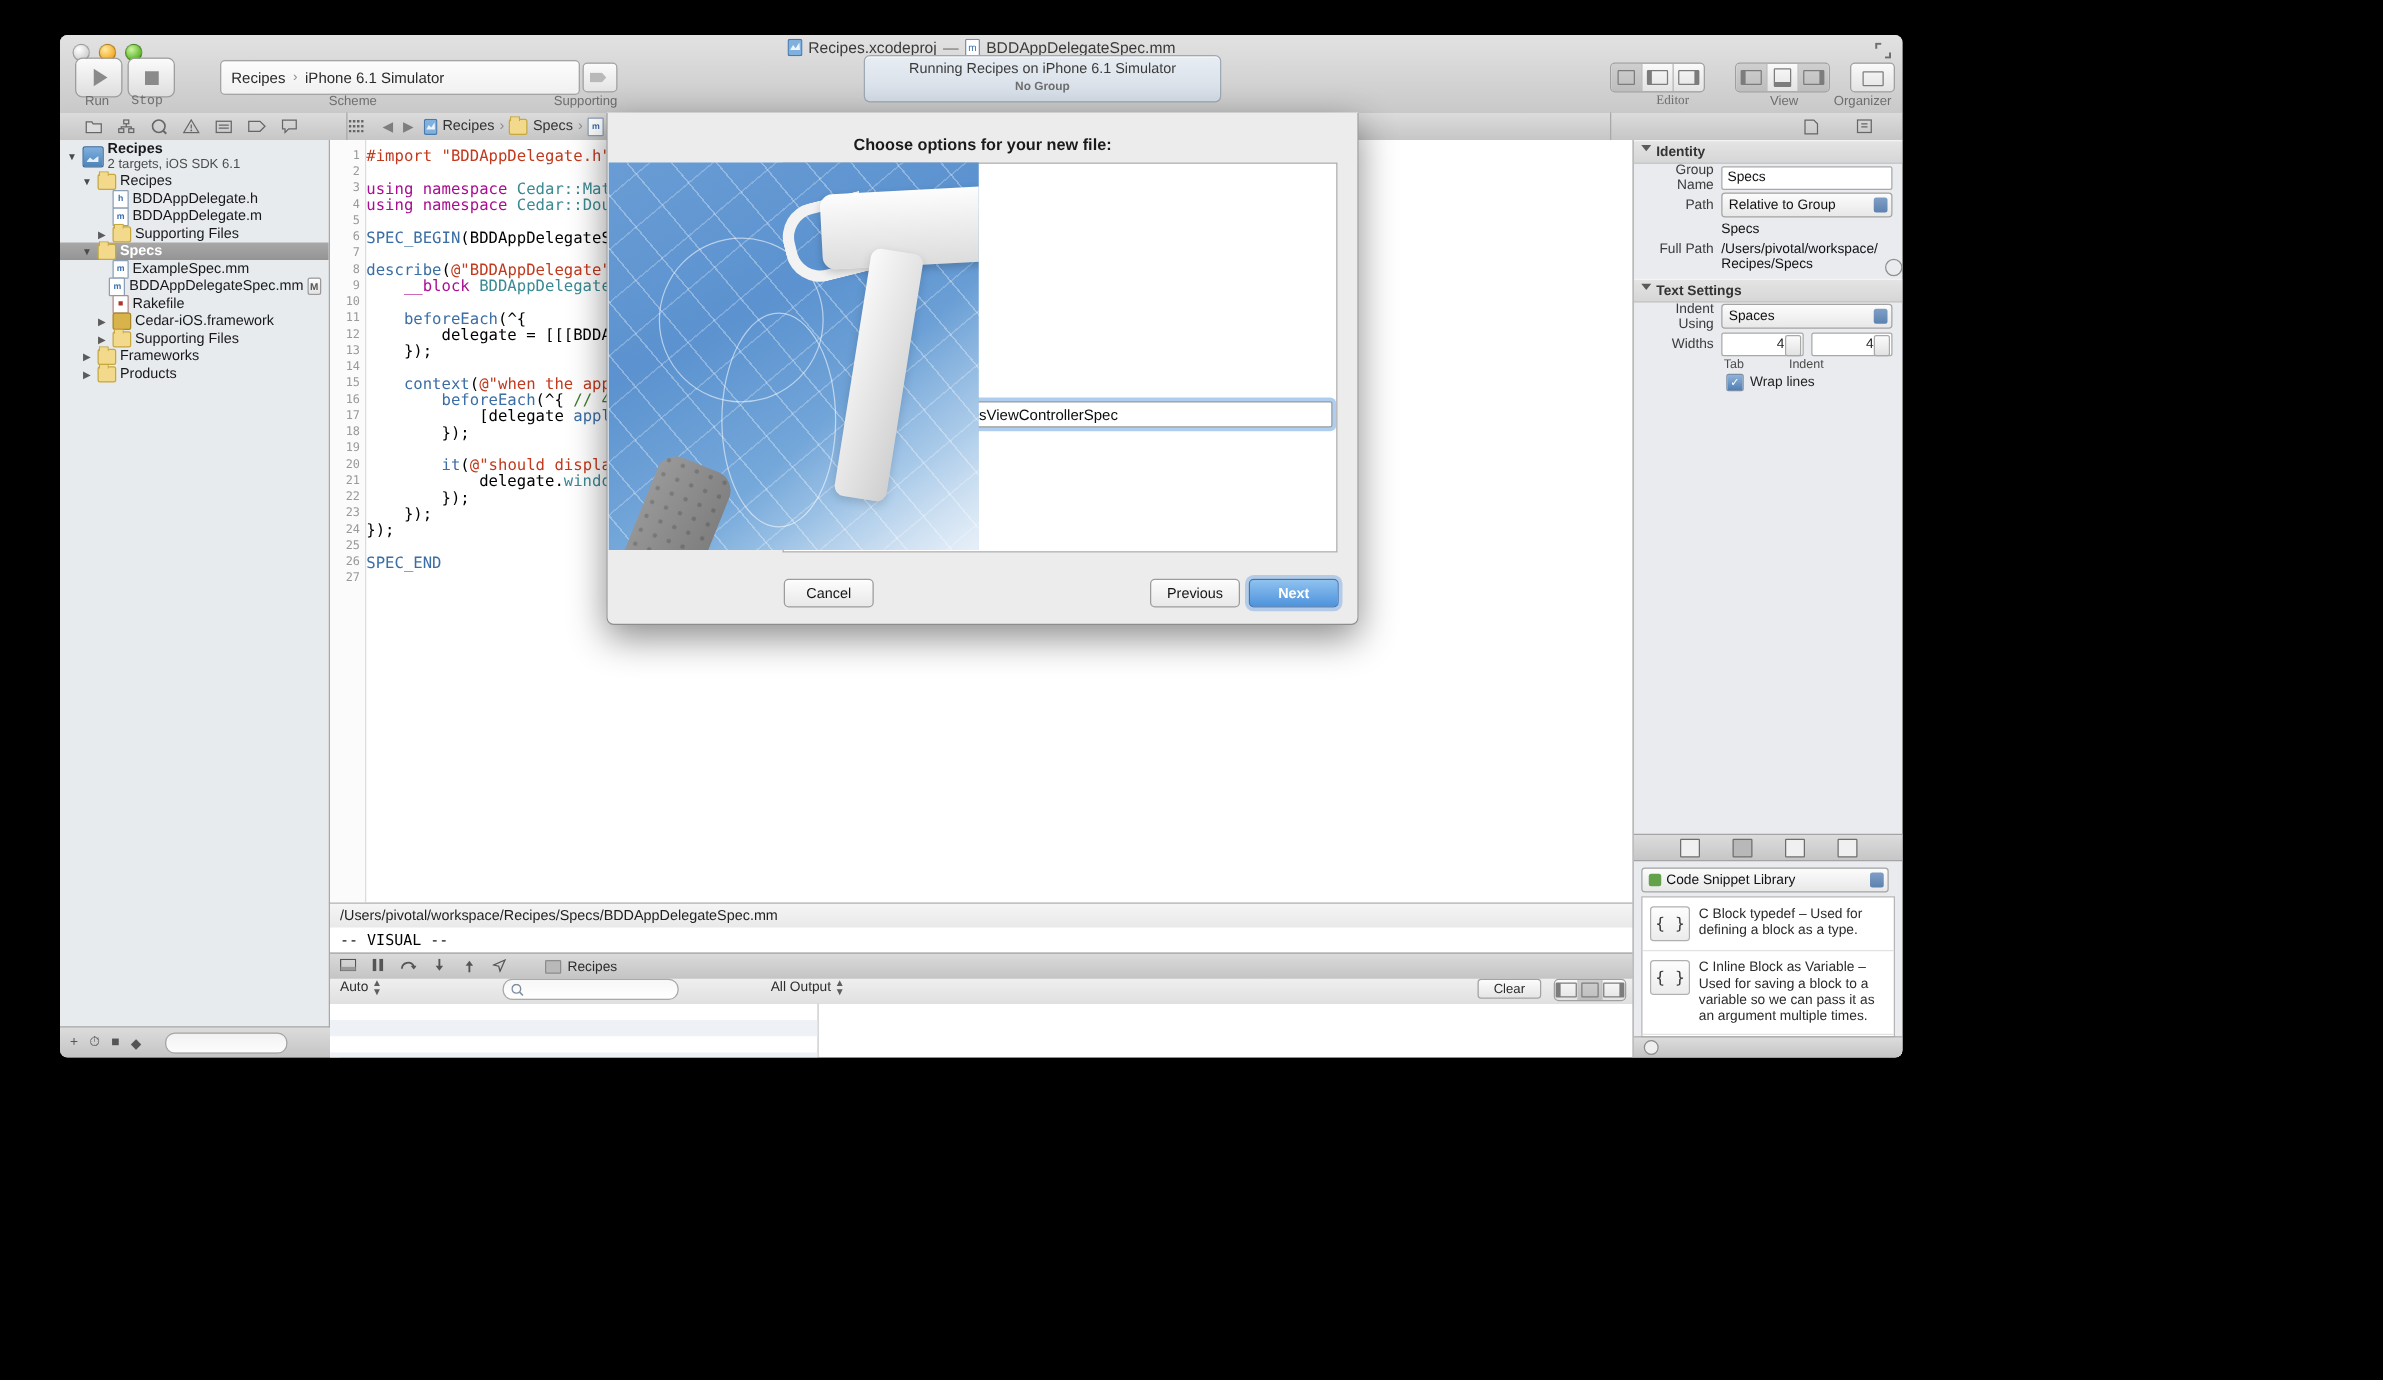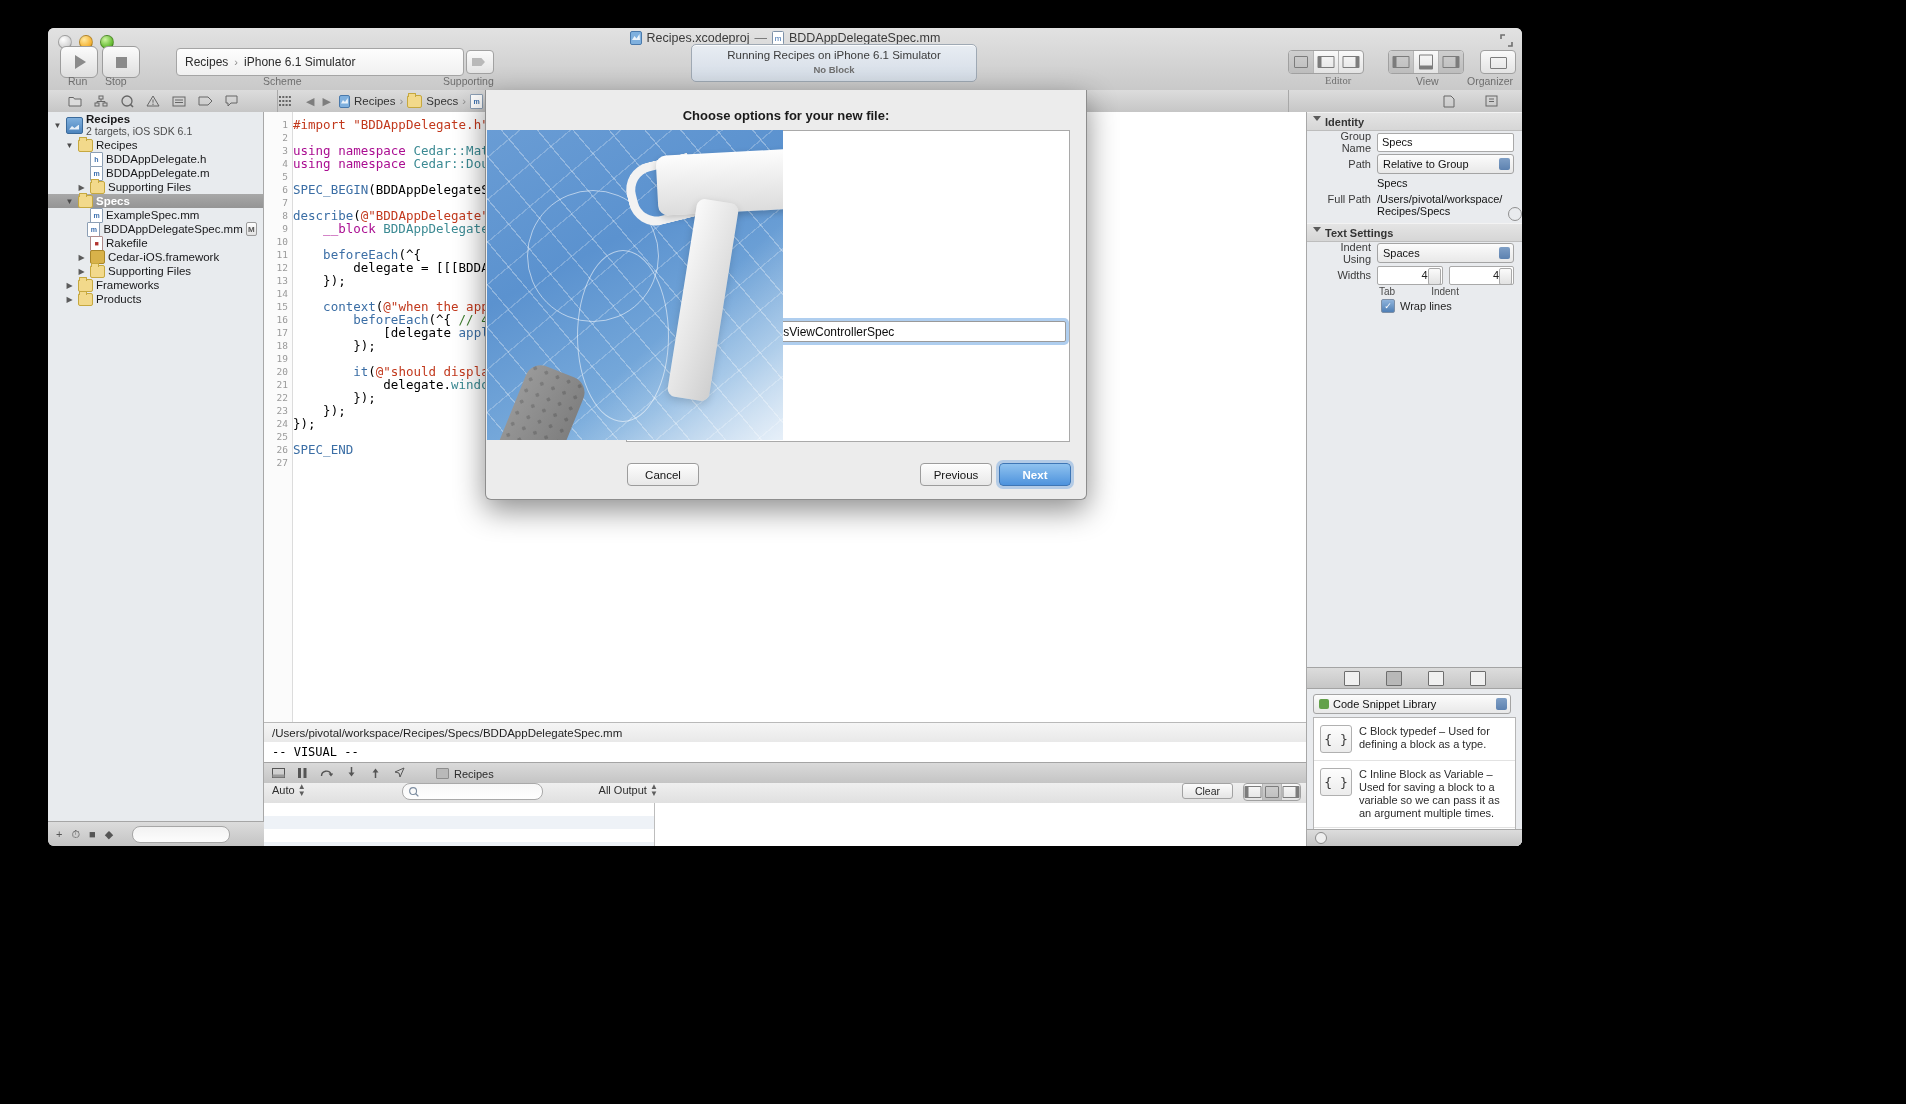--- a/index.html
+++ b/index.html
@@ -441,35 +441,35 @@
 
     <div class="runstop">
       <div class="rbtn">
             <div class="tri"></div>
           </div>
       <div class="rbtn right">
             <div class="sq"></div>
           </div>
     </div>
     <div class="lbl" style="left:20px;top:47px;">Run</div>
-    <div class="lbl" style="left:57px;top:47px;">Stop</div>
+    <div class="lbl" style="left:57px;top:47px;font-family:Liberation Mono, monospace;">Stop</div>
 
     <div class="scheme-box">
       <span>Recipes</span>
       <span class="chev">›</span>
       <span>iPhone 6.1 Simulator</span>
     </div>
     <div class="lbl" style="left:215px;top:47px;">Scheme</div>
 
     <div class="bp-box"></div>
     <div class="lbl" style="left:395px;top:47px;">Supporting</div>
 
     <div class="status-box">
       <div class="status-main">Running Recipes on iPhone 6.1 Simulator</div>
-      <div class="status-sub">No Block</div>
+      <div class="status-sub">No Group</div>
     </div>
 
     <div class="seg" style="left:1240px;top:22px;">
       <div class="on">
             <span class="mini"></span>
           </div>
       <div>
             <span class="mini l"></span>
           </div>
       <div>
@@ -760,21 +760,21 @@
     <span class="pop" style="margin-left:8px;">
       <span>Auto</span>
       <span class="st">▲<br>▼</span>
     </span>
     <span class="searchf" style="margin-left:96px;">
       <svg width="10" height="10" viewBox="0 0 11 11">
             <circle cx="4.5" cy="4.5" r="3.8" fill="none" stroke="#7d8da0" stroke-width="1.2"></circle>
             <path d="M7.4 7.4L10.3 10.3" stroke="#7d8da0" stroke-width="1.4"></path>
           </svg>
     </span>
-    <span class="pop" style="margin-left:56px;">
+    <span class="pop" style="margin-left:74px;">
       <span>All Output</span>
       <span class="st">▲<br>▼</span>
     </span>
     <span class="clear-btn" style="margin-left:auto;">Clear</span>
     <span class="seg" style="position:relative;margin-left:10px;margin-right:6px;">
       <span style="display:block;width:18px;height:16px;border-right:1px solid #b5b5b5;position:relative;">
             <span class="mini l"></span>
           </span>
       <span style="display:block;width:18px;height:16px;border-right:1px solid #b5b5b5;position:relative;background:linear-gradient(#cfcfcf,#bdbdbd);">
             <span class="mini"></span>

